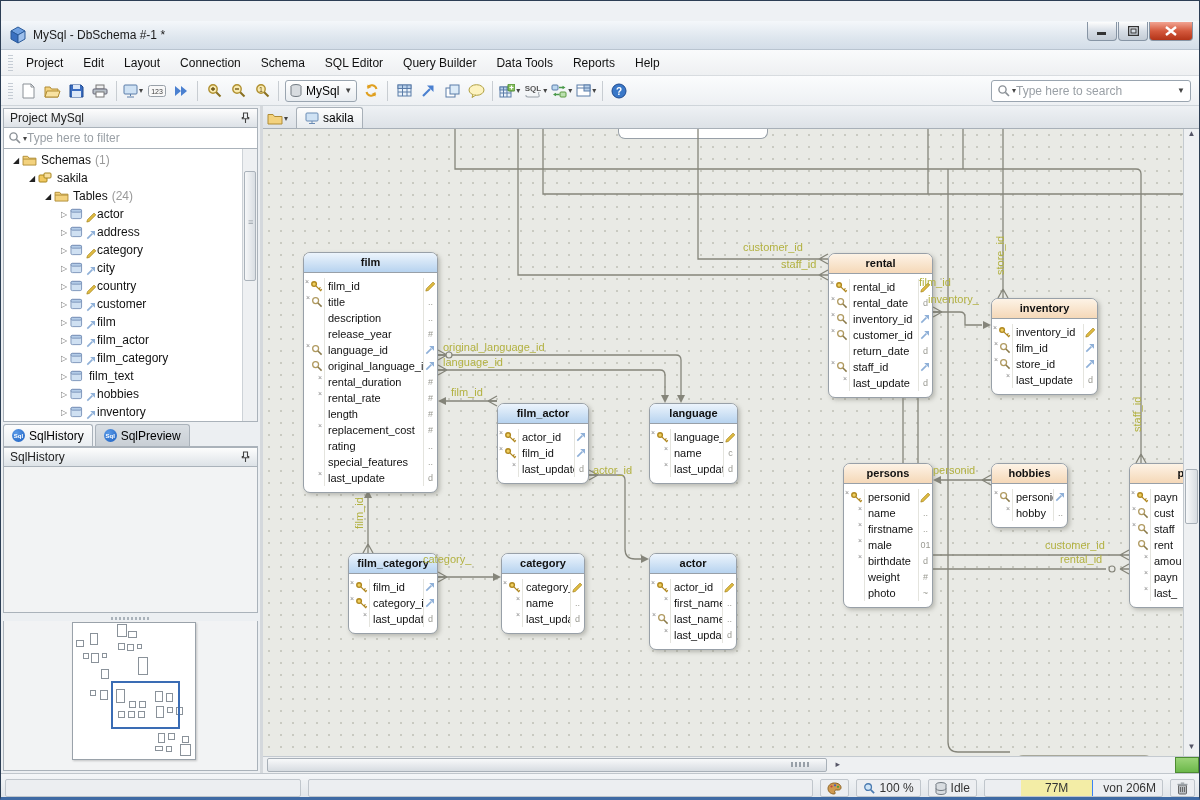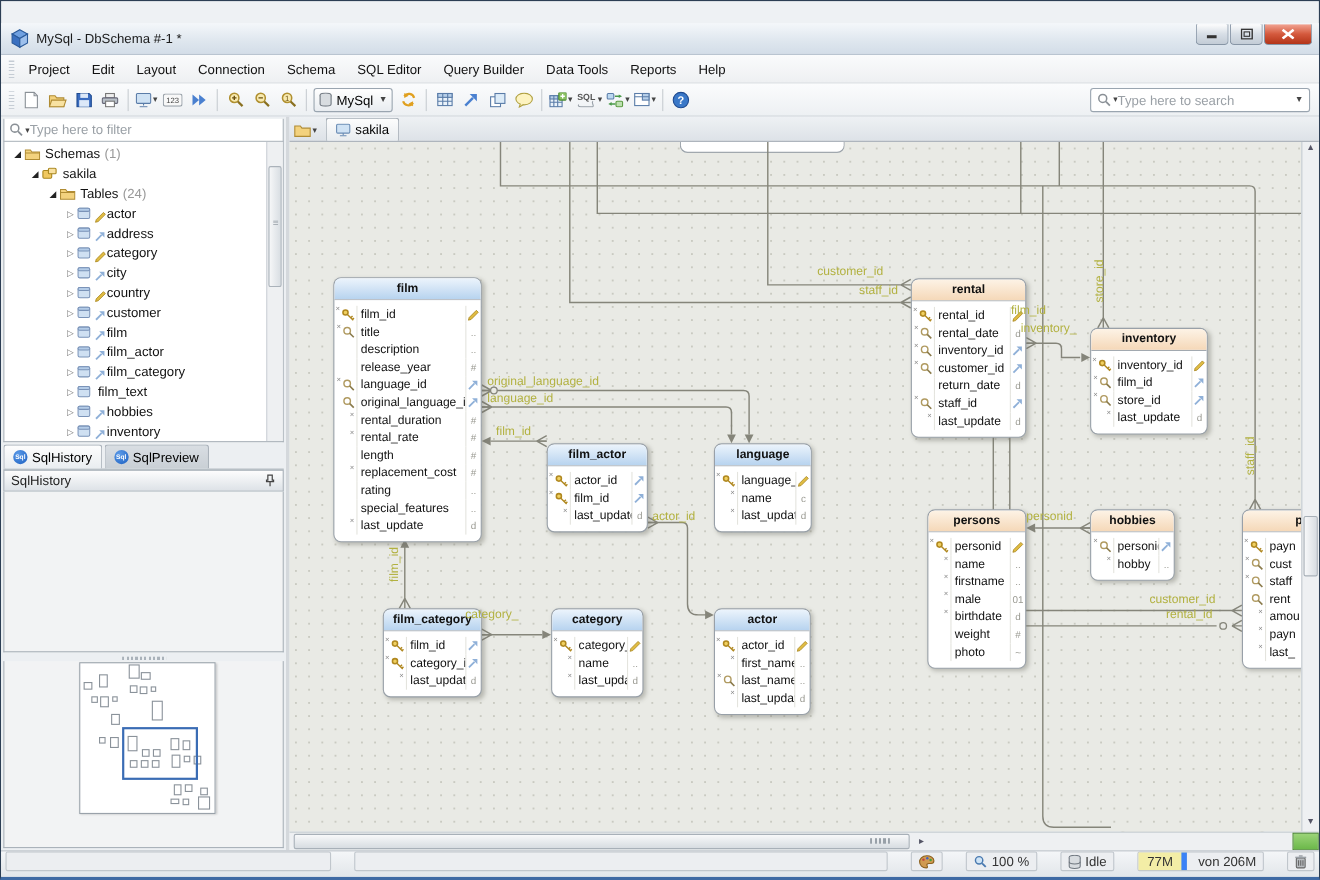--- a/index.html
+++ b/index.html
@@ -94,25 +94,25 @@
   .vscroll .arr { position:absolute; left:0; right:0; height:14px; text-align:center; font-size:8px; color:#556; }
   .vscroll .thumb { position:absolute; left:1px; right:1px; top:340px; height:55px; background:linear-gradient(90deg,#f8f9fa,#d7dce1); border:1px solid #a8b0b8; border-radius:2px; }
   .cv-bottom { height:17px; display:flex; border-top:1px solid #c4cad0; background:#eef0f2; }
   .hscroll { flex:1; position:relative; }
   .hscroll .thumb { position:absolute; top:1px; bottom:1px; left:4px; width:560px; background:linear-gradient(#f8f9fa,#d7dce1); border:1px solid #a8b0b8; border-radius:2px; }
   .hscroll .thumb:after { content:"▸"; position:absolute; right:-14px; top:0px; font-size:9px; color:#556; }
   .hscroll .gripdots { position:absolute; left:528px; top:5px; width:18px; height:5px; background:repeating-linear-gradient(90deg,#98a0a8 0 2px, transparent 2px 4px); }
   .corner { width:24px; background:linear-gradient(#9bd478,#6cb84a); border:1px solid #4e8c32; }
 
   
-  .statusbar { height:24px; background:linear-gradient(#f4f6f8,#e2e6ea); border-top:1px solid #c0c6cc; display:flex; align-items:flex-start; padding:0 4px; gap:21px; }
+  .statusbar { height:24px; background:linear-gradient(#f4f6f8,#e2e6ea); border-top:1px solid #c0c6cc; display:flex; align-items:flex-end; padding:0 4px; gap:7px; }
   .scell { height:18px; border:1px solid #c0c6cc; border-radius:2px; background:#eceef1; display:flex; align-items:center; padding:0 6px; color:#333; font-size:12px; gap:4px; }
   .scell.sp1 { width:296px; }
   .scell.sp2 { flex:1; }
-  .mem-used { background:#f3eda6; border-right:5px solid #3b82f6; padding:1px 8px; }
+  .mem-used { background:#f3eda6; border-right:1px solid #3b82f6; padding:1px 24px;margin-left:36px; }
   .mem-total { padding:1px 6px; }
   svg { display:block; }
 </style>
 </head>
 <body>
 
 <div class="win">
 
   <div class="titlebar">
     <span class="app-ico">
@@ -323,20 +323,28 @@
           </svg>
         </span>
       <span class="dd">▾</span>
       <input placeholder="Type here to search" style="">
       <span class="dd">▼</span>
     </span>
   </div>
 
   <div class="body">
     <div class="sidebar">
+      <div class="panel-hd">
+        <span>Project MySql</span>
+        <span class="pin">
+            <svg width="11" height="12" viewBox="0 0 11 12">
+              <path d="M3.5 1 h4 v4.5 h1.2 v1.3 H2.3 V5.5 h1.2 Z M5.5 6.8 V11" fill="none" stroke="#444" stroke-width="1.1"></path>
+            </svg>
+          </span>
+      </div>
       <div class="filter">
         <svg width="14" height="14" viewBox="0 0 14 14">
             <circle cx="5.5" cy="5.5" r="3.6" fill="none" stroke="#8a9096" stroke-width="1.4"></circle>
             <line x1="8.4" y1="8.4" x2="12" y2="12" stroke="#8a9096" stroke-width="1.6"></line>
           </svg>
         <span class="dd">▾</span>
         <input placeholder="Type here to filter" style="">
       </div>
       <div class="tree-wrap">
         <div class="tree" id="tree">

